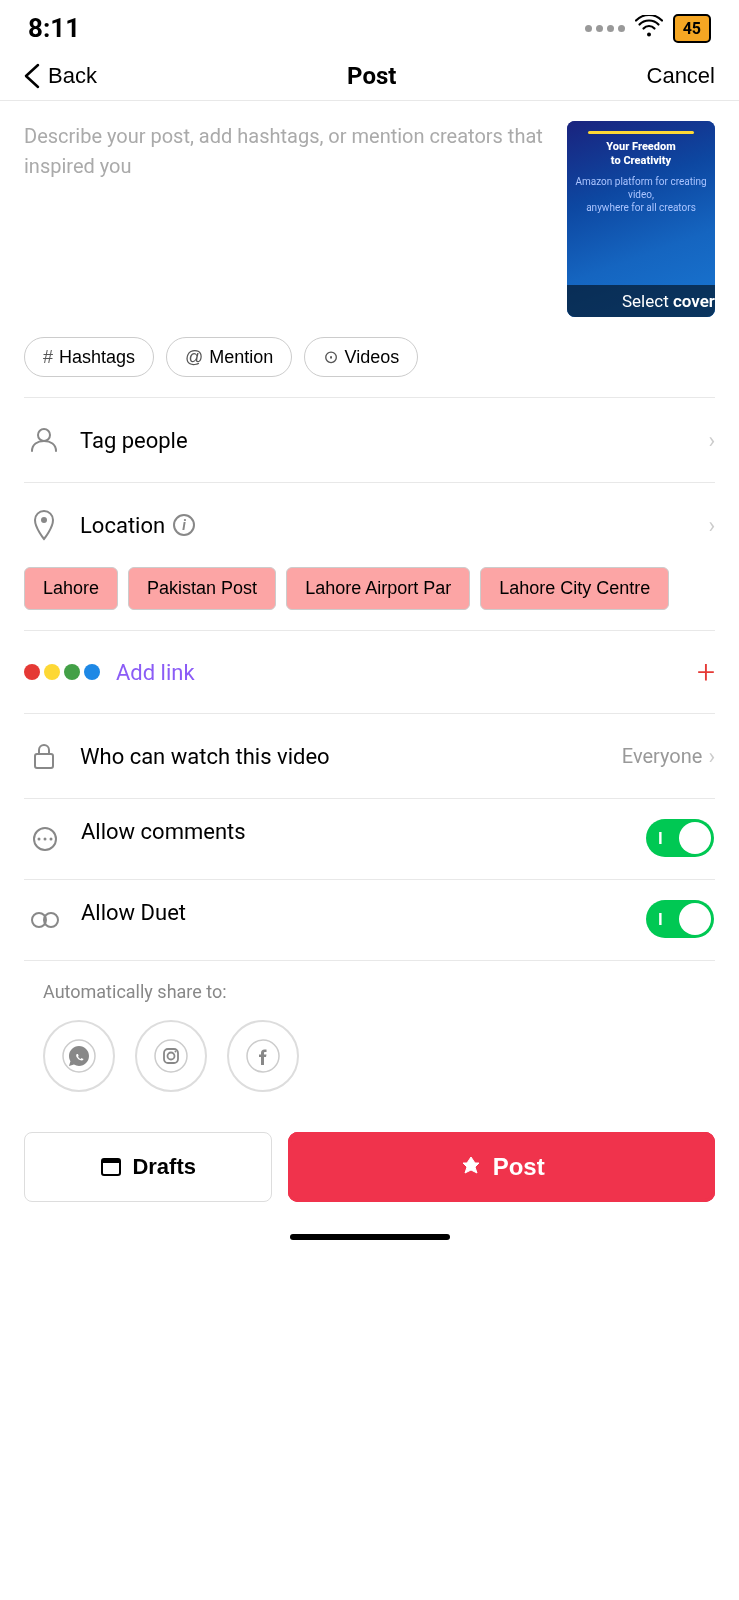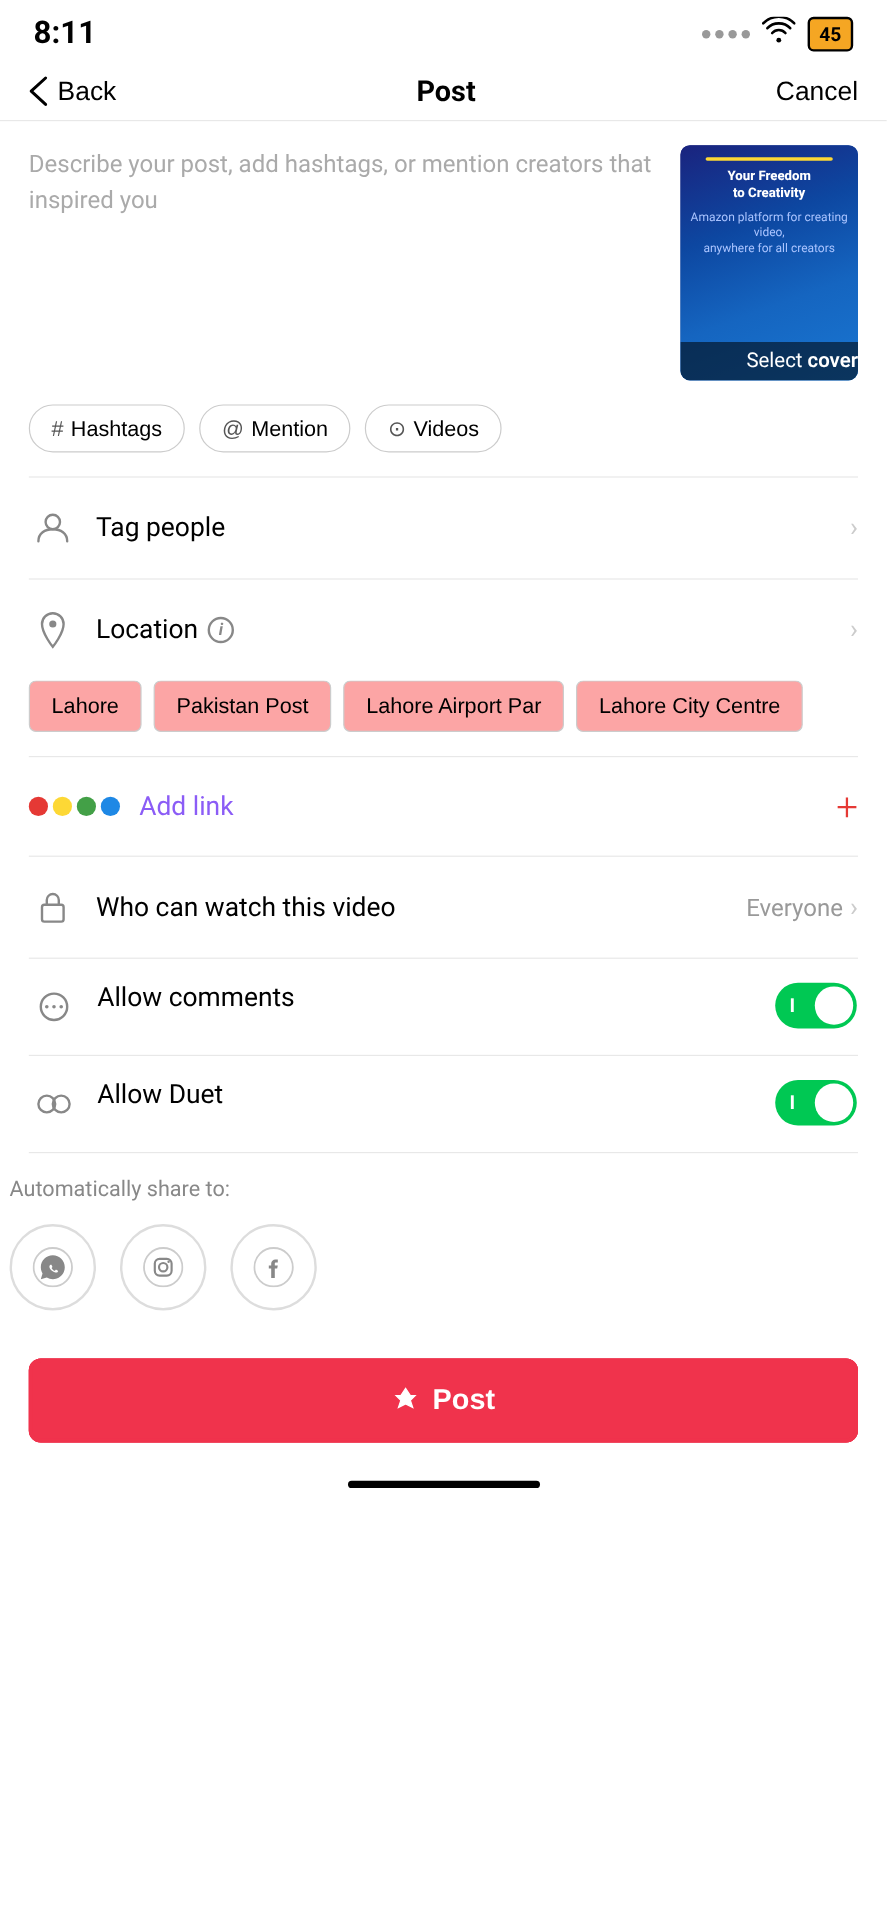--- a/index.html
+++ b/index.html
@@ -293,20 +293,21 @@
       transform: translateY(-50%);
       color: #fff;
       font-size: 16px;
       font-weight: 700;
       font-style: normal;
     }
 
     
     .share-section {
       padding: 20px 8px 16px;
+      margin-left: 35px;
     }
     .share-label {
       font-size: 18px;
       color: #888;
       margin-bottom: 18px;
     }
     .share-icons-row {
       display: flex;
       gap: 20px;
     }
@@ -573,20 +574,27 @@
     <div class="share-icon-circle">
       <svg viewBox="0 0 34 34" fill="none">
         <circle cx="17" cy="17" r="16" stroke="#ccc" stroke-width="1.5" fill="none"></circle>
         <path d="M18.5 13h2V10.5h-2A3.5 3.5 0 0015 14v1.5h-2V18h2v8h3v-8h2l.5-2.5H18V14a1 1 0 01.5-1z" fill="#888"></path>
       </svg>
     </div>
   </div>
 </div>
 
 <div class="bottom-bar">
+  <button class="drafts-btn">
+    <svg width="22" height="22" viewBox="0 0 22 22" fill="none">
+      <rect x="2" y="3" width="18" height="16" rx="2" stroke="#000" stroke-width="2" fill="none"></rect>
+      <rect x="2" y="3" width="18" height="4" rx="1" fill="#000"></rect>
+    </svg>
+    <span>Drafts</span>
+  </button>
   <div style="flex:2;border:3px solid #e8193c;border-radius:10px;">
     <button class="post-btn" style="width:100%;border-radius:7px;border:none;">
       <svg width="24" height="24" viewBox="0 0 24 24" fill="none">
         <path d="M12 2L8 8H4l4 4-2 6 6-3 6 3-2-6 4-4h-4L12 2z" fill="#fff" stroke="#fff" stroke-width="1"></path>
       </svg>
       <span>Post</span>
     </button>
   </div>
 </div>
 

